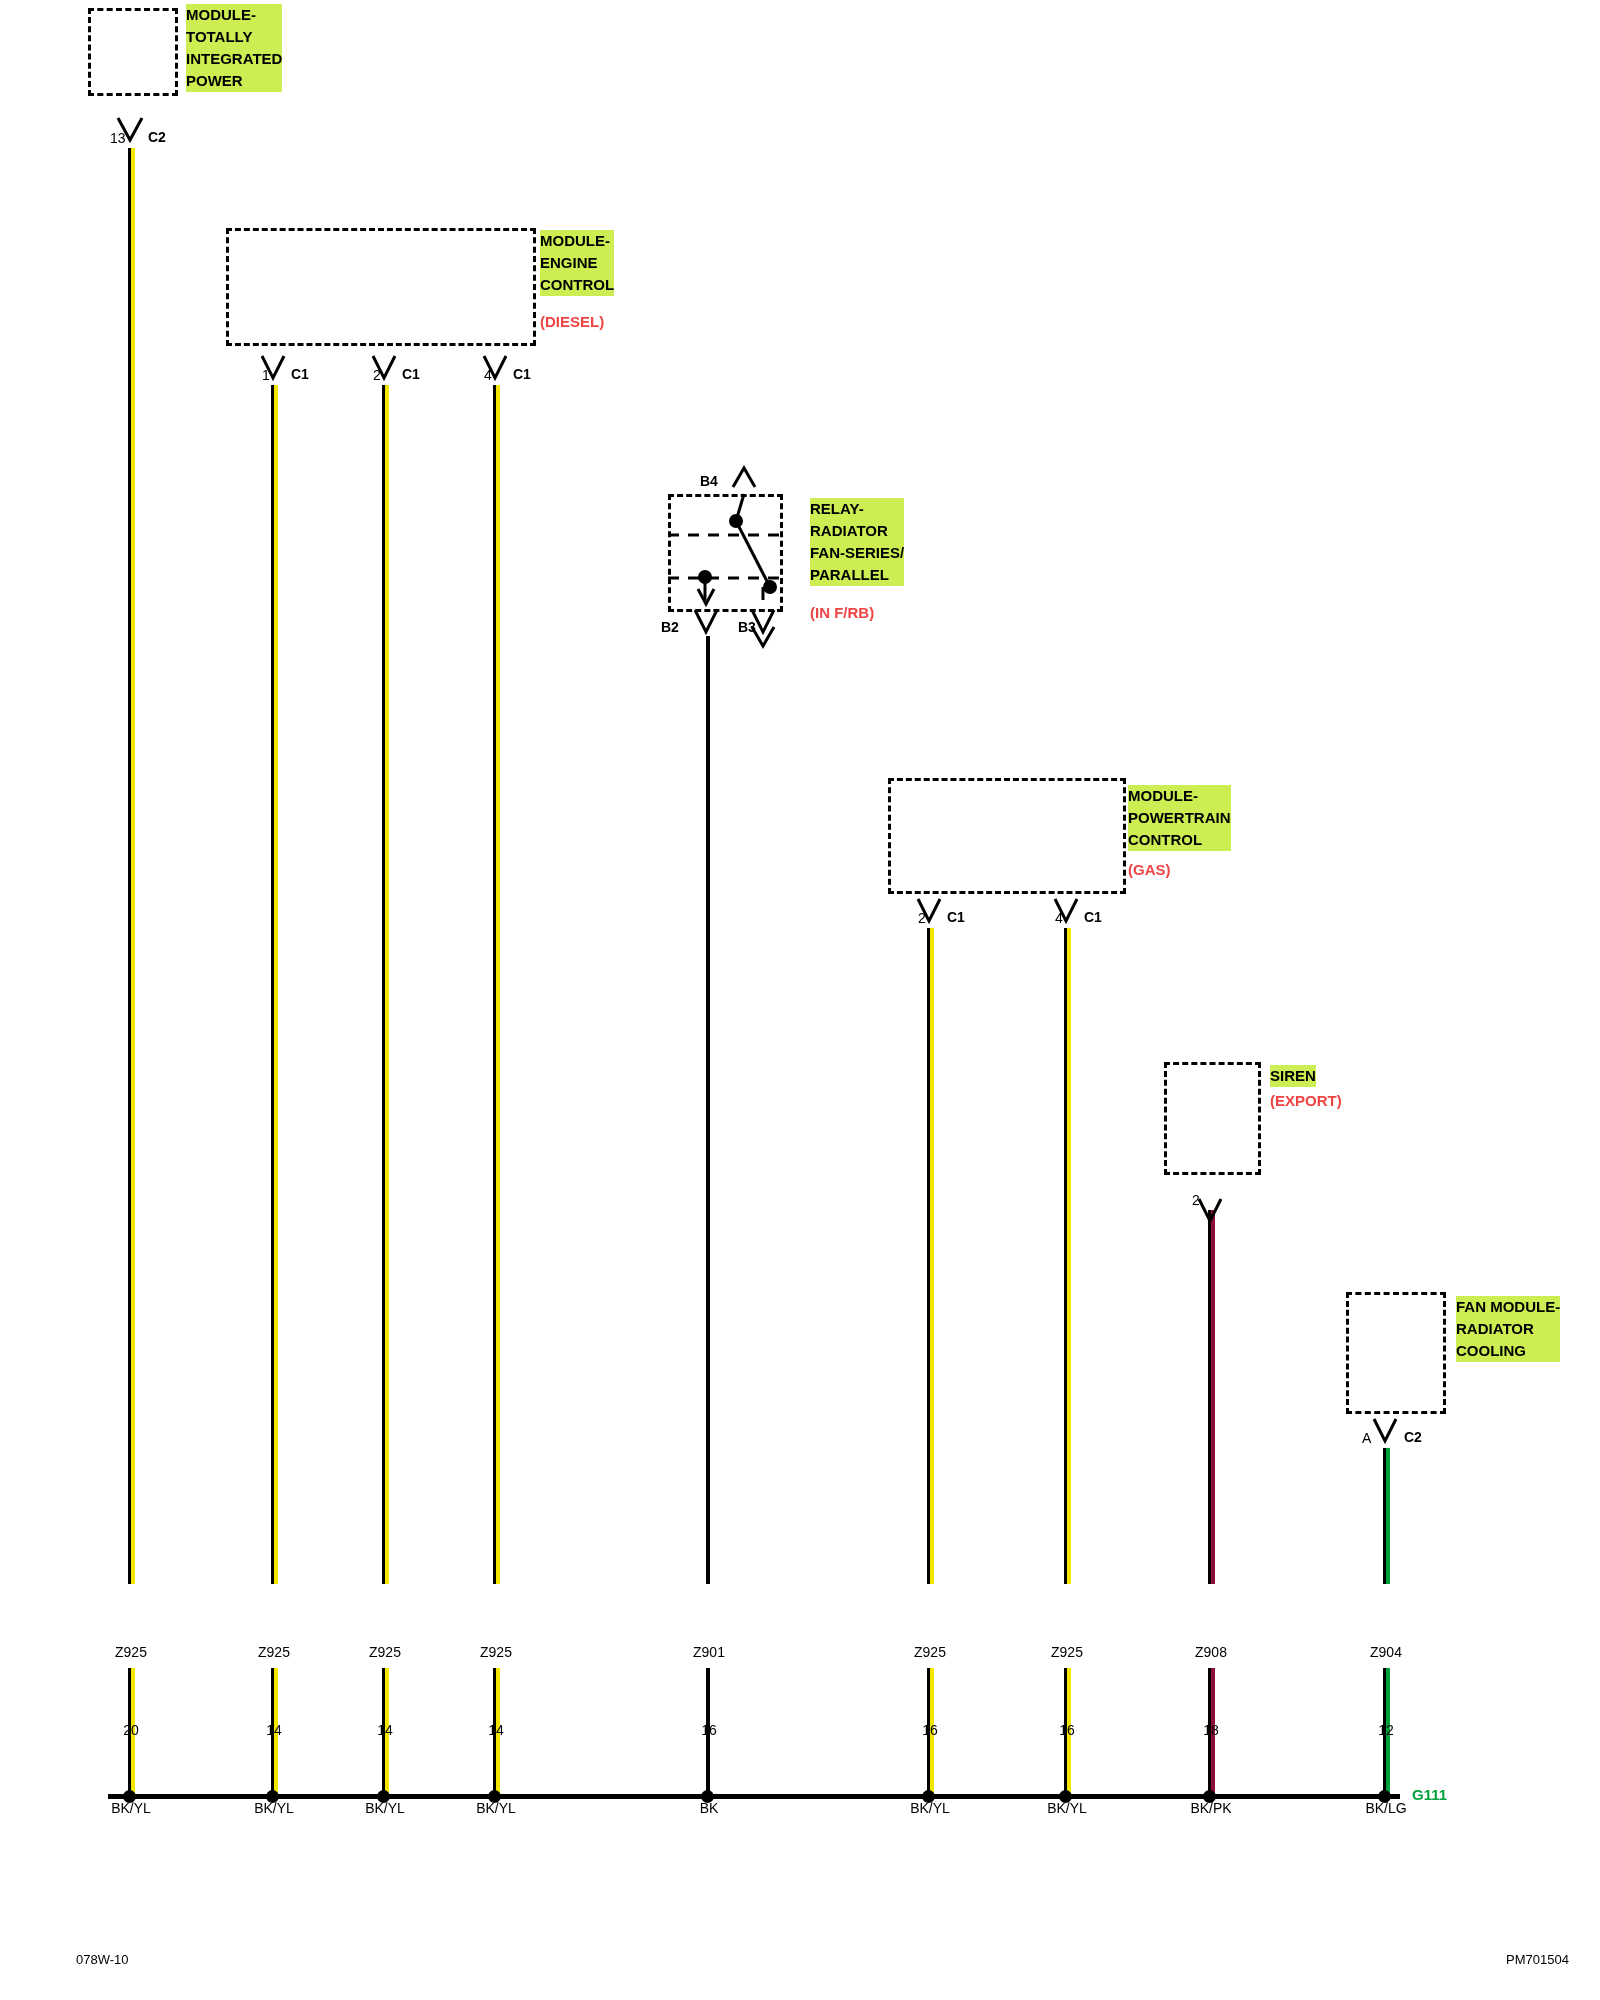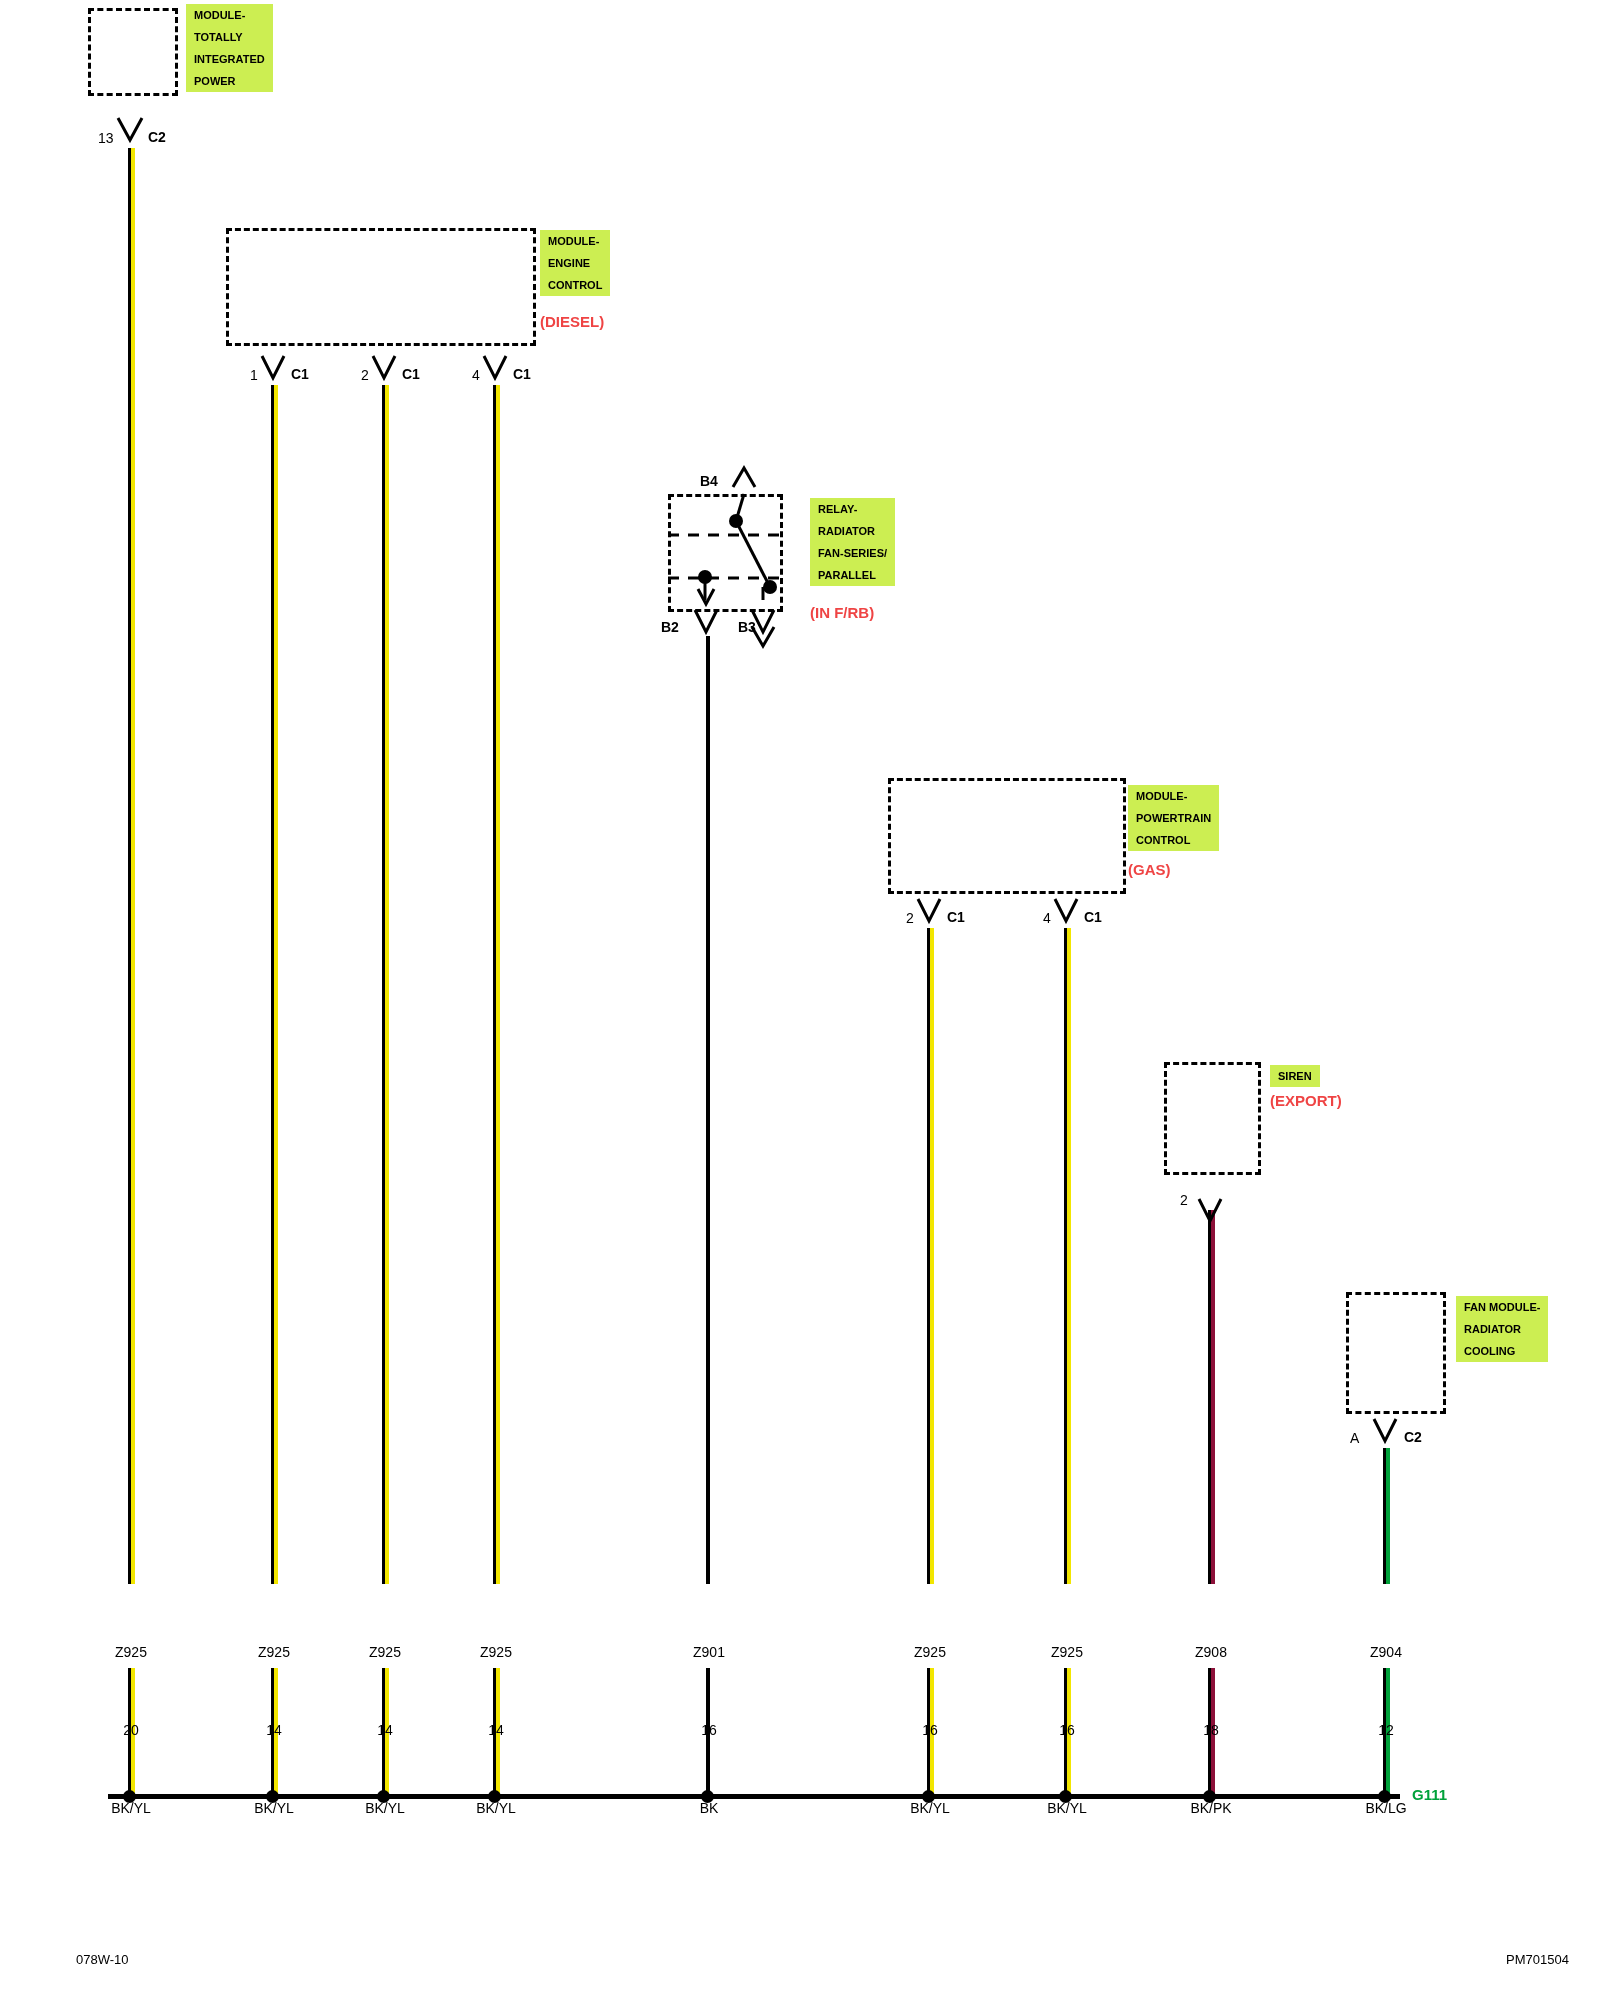--- a/index.html
+++ b/index.html
@@ -1,27 +1,27 @@
 <!DOCTYPE html>
 <html><head>
 <meta charset="utf-8">
 <style>
   html,body{margin:0;padding:0;background:#ffffff;}
   body{width:1600px;height:2000px;position:relative;font-family:"Liberation Sans",sans-serif;overflow:hidden;}
   .stage{position:absolute;left:0;top:0;width:1600px;height:2000px;}
   .box{position:absolute;border:3px dashed #000;box-sizing:border-box;background:transparent;}
-  .hl{position:absolute;background:#ccee52;color:#000;font-weight:bold;font-size:11px;line-height:22px;padding:0 8px;white-space:pre;}
+  .hl{position:absolute;background:#ccee52;color:#000;font-weight:bold;font-size:15px;line-height:22px;padding:0 0;white-space:pre;}
   .plain{position:absolute;color:#ef4444;font-weight:bold;font-size:15px;line-height:22px;white-space:pre;}
   .wire{position:absolute;width:4px;background:#000;}
   .wire-yl{position:absolute;width:7px;background:#000;}
   .wire-yl i{position:absolute;left:3px;top:0;width:4px;height:100%;background:#f2e600;display:block;}
   .wire-pk i{position:absolute;left:3px;top:0;width:4px;height:100%;background:#8c1038;display:block;}
   .wire-lg i{position:absolute;left:3px;top:0;width:4px;height:100%;background:#00a13a;display:block;}
   .pinlbl{position:absolute;font-size:14px;font-weight:bold;color:#000;white-space:nowrap;}
-  .pinnum{position:absolute;font-size:14px;color:#000;white-space:nowrap;}
+  .pinnum{position:absolute;font-size:14px;color:#000;white-space:nowrap;margin-left:12px;}
   .wlabel{position:absolute;font-size:14px;color:#000;text-align:center;white-space:pre;line-height:26px;}
   .gnd-bar{position:absolute;height:5px;background:#000;}
   .gnd-dot{position:absolute;width:13px;height:13px;border-radius:50%;background:#000;}
   .g111{position:absolute;font-size:15px;font-weight:bold;color:#00a13a;}
   .footL{position:absolute;left:76px;top:1952px;font-size:13px;color:#000;}
   .footR{position:absolute;left:1506px;top:1952px;font-size:13px;color:#000;}
   svg.ov{position:absolute;left:0;top:0;width:1600px;height:2000px;pointer-events:none;}
 </style>
 </head>
 <body>

